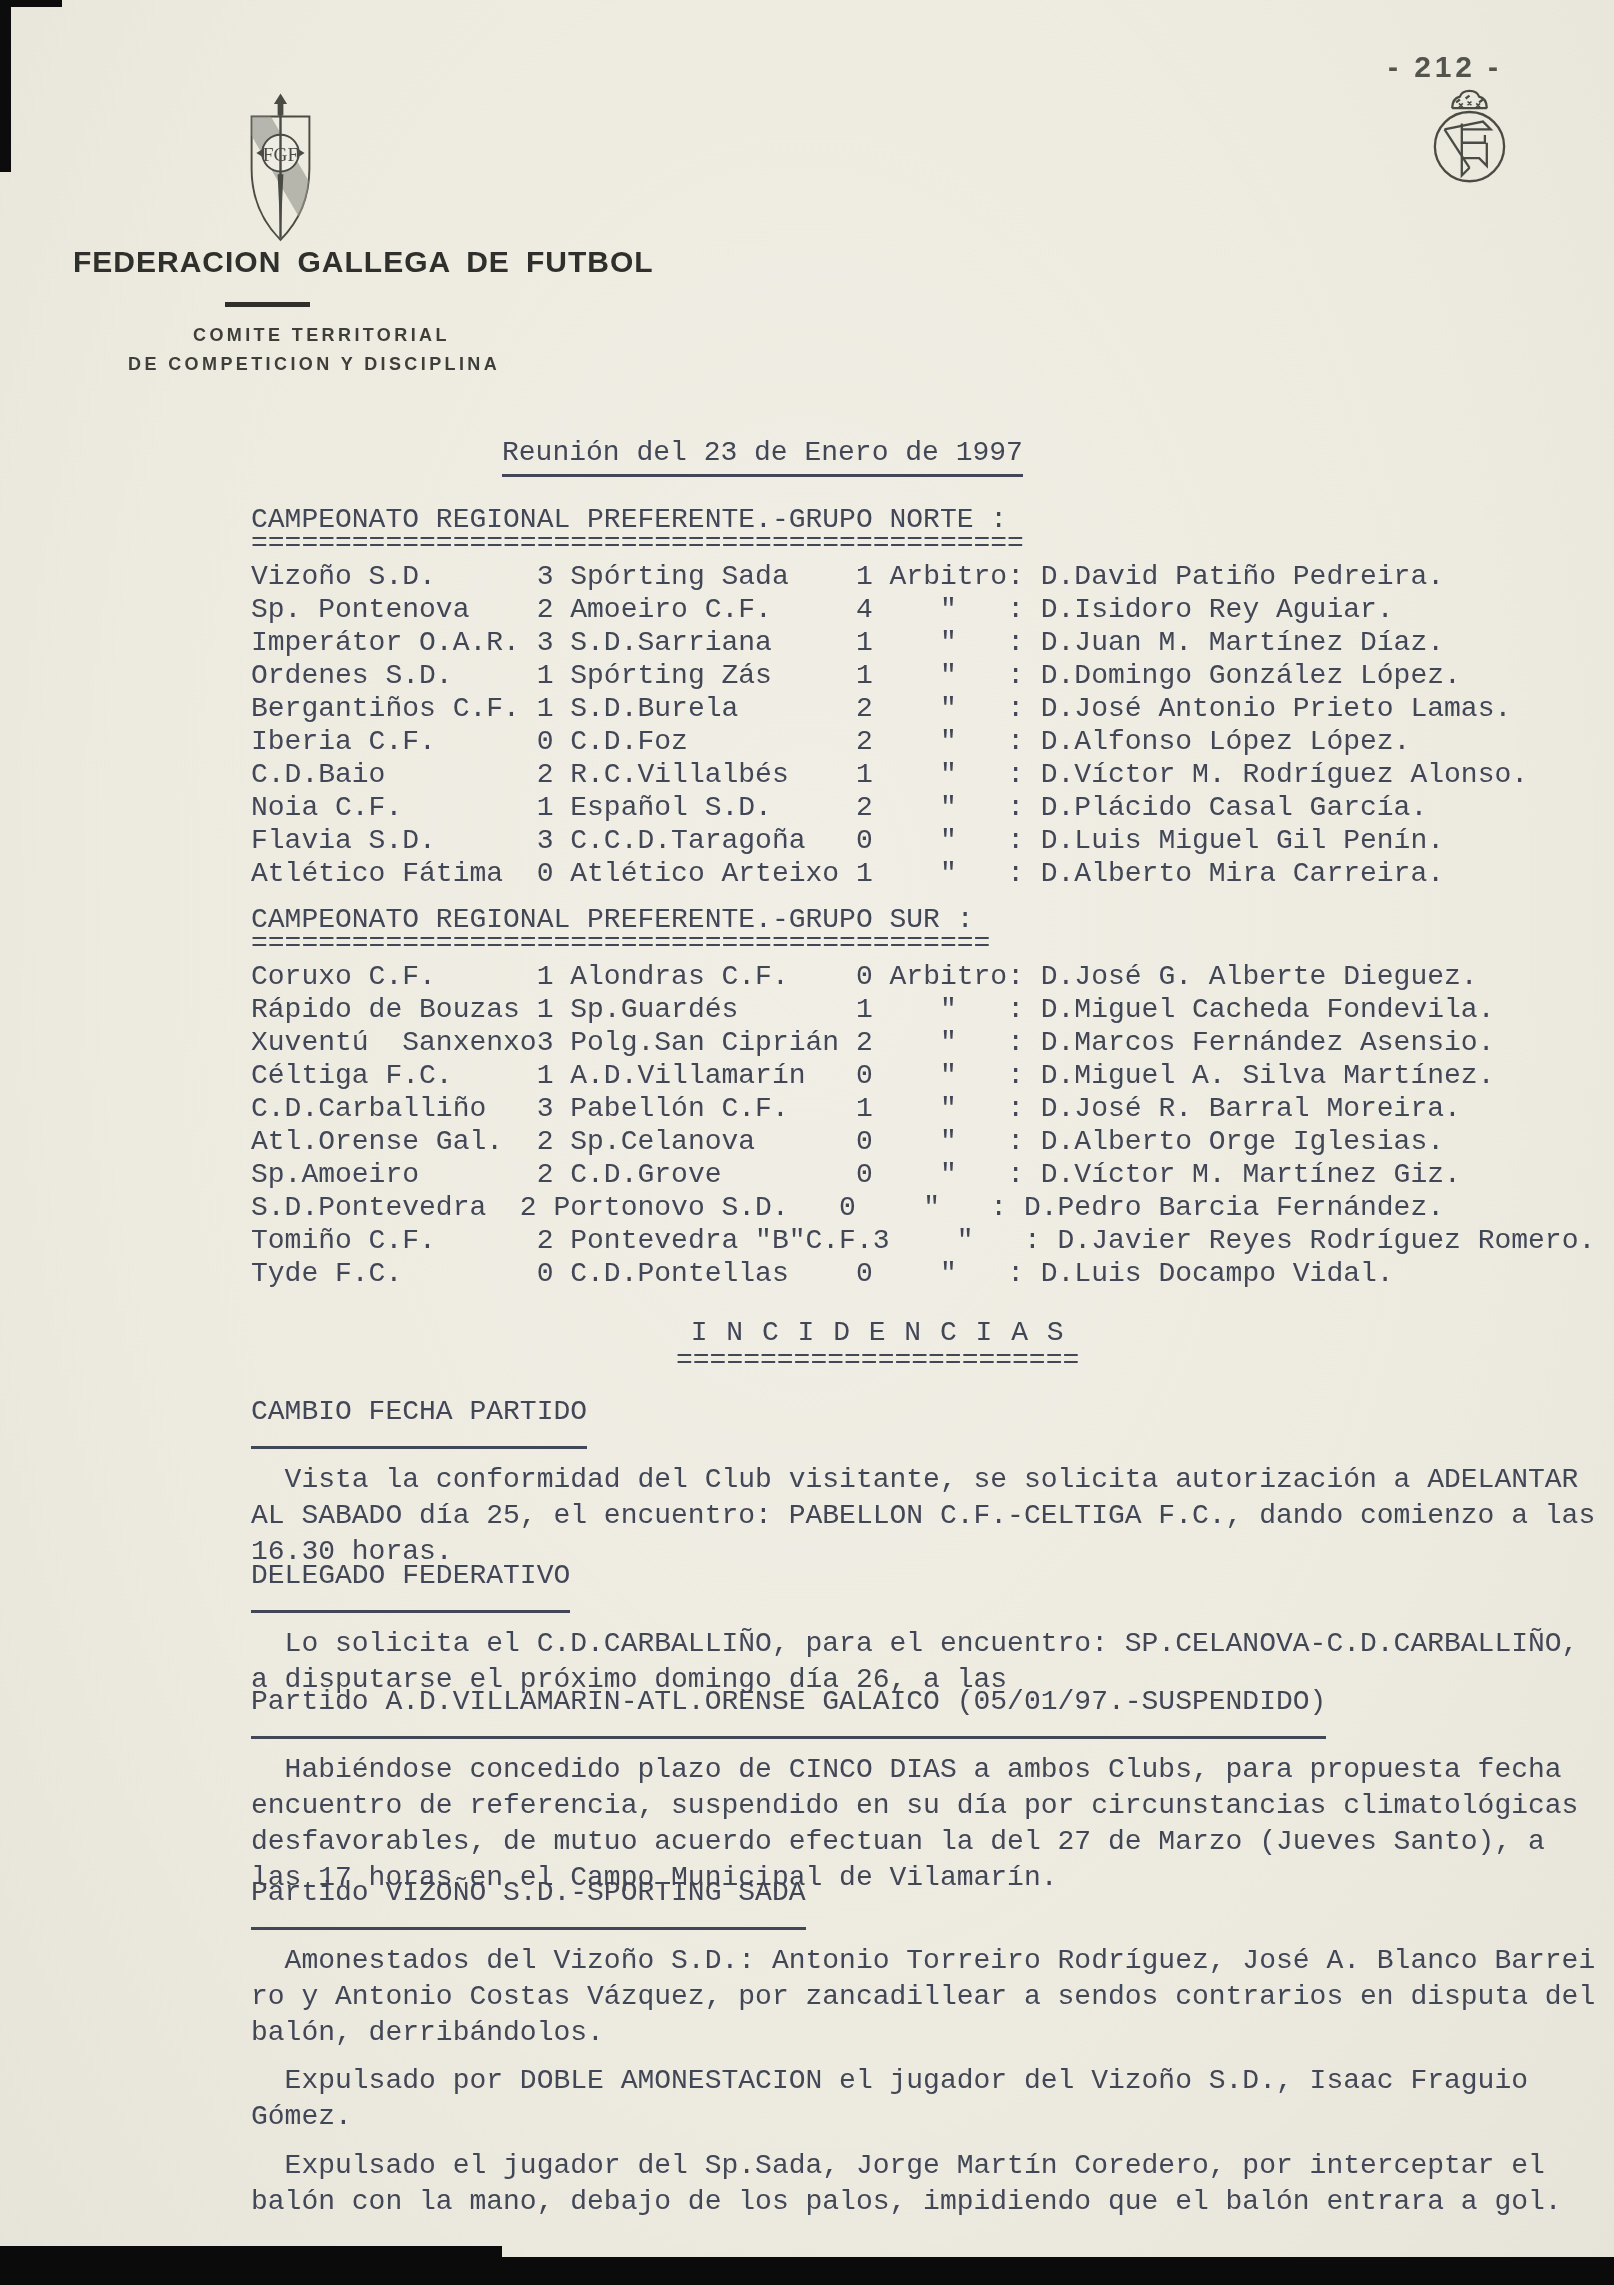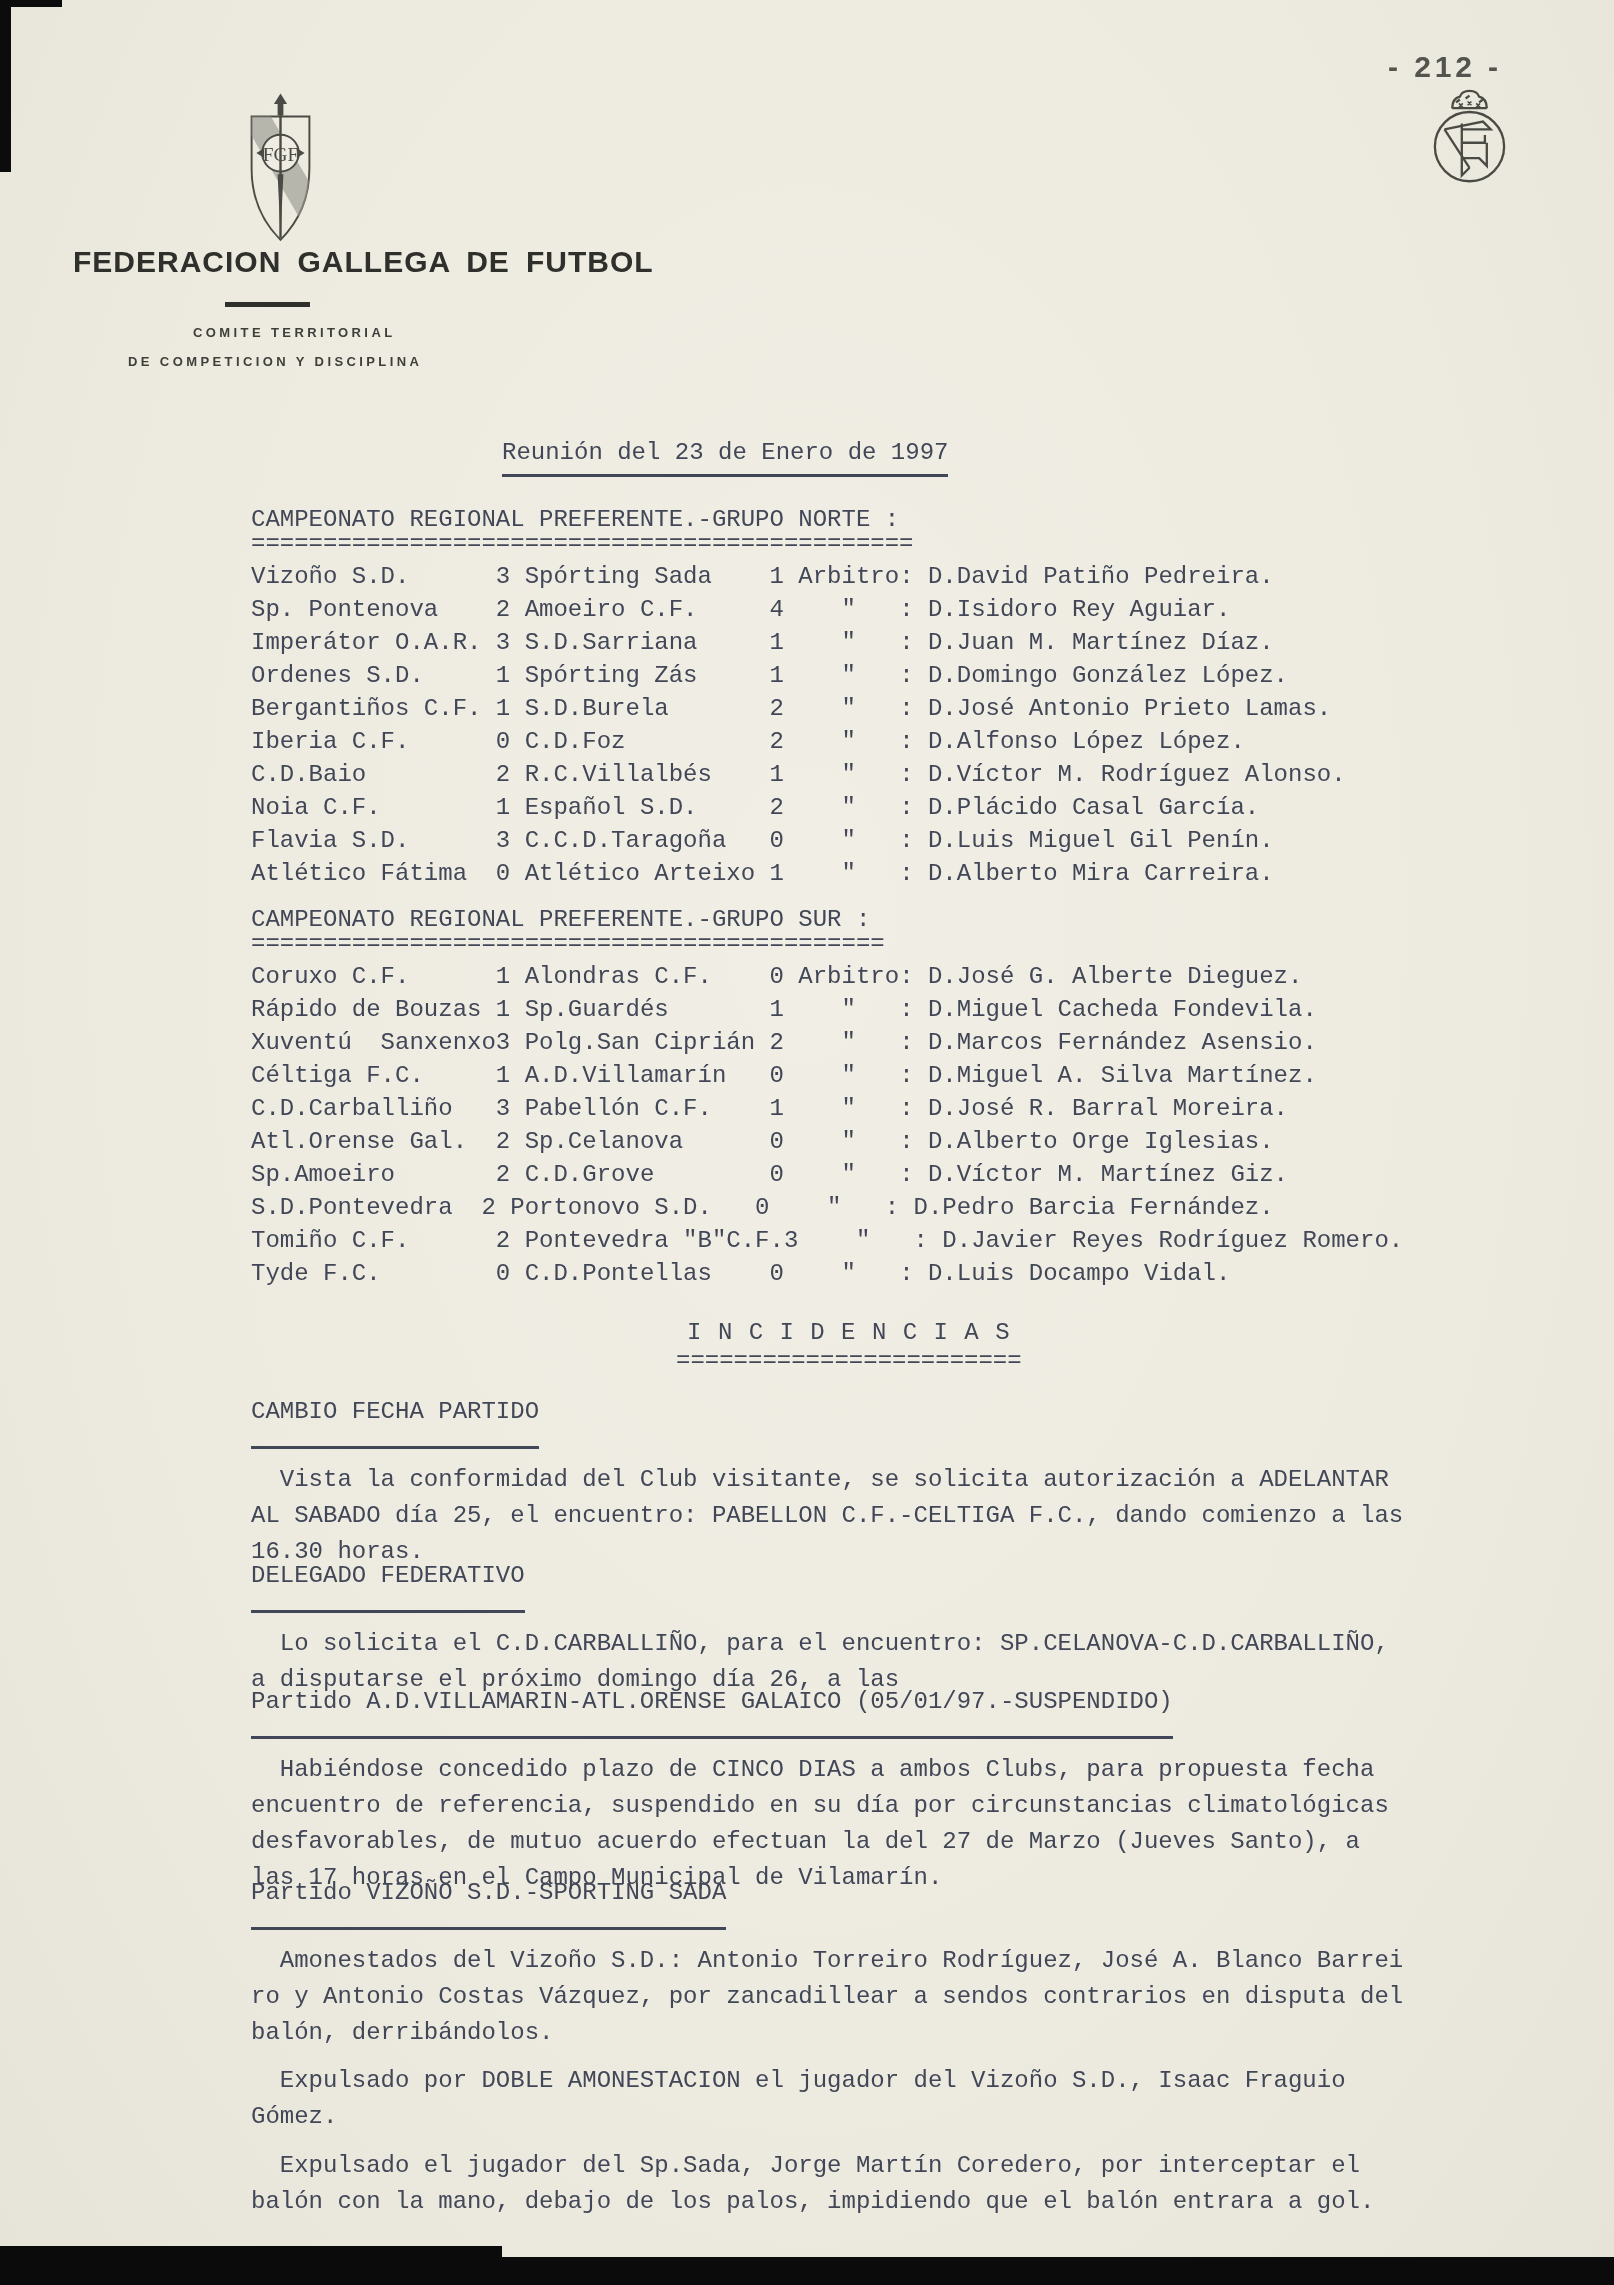--- a/index.html
+++ b/index.html
@@ -23,31 +23,31 @@
     font-weight:bold;font-size:30px;letter-spacing:3.9px;color:#53544e;
   }
 
   .brand{
     position:absolute;left:73px;top:245px;
     font-weight:bold;font-size:30px;letter-spacing:1px;word-spacing:6.8px;color:#2f302b;
     white-space:nowrap;
     text-align:right;
   }
   .brand-rule{position:absolute;left:225px;top:302px;width:85px;height:4.8px;background:#2f302b;}
-  .committee{position:absolute;font-weight:bold;font-size:13px;letter-spacing:3.4px;color:#3e3f3a;white-space:nowrap;}
+  .committee{position:absolute;font-weight:bold;font-size:18px;letter-spacing:3.4px;color:#3e3f3a;white-space:nowrap;}
   .committee.l1{left:193px;top:325px;}
   .committee.l2{left:128px;top:354px;}
 
   .logo-left{position:absolute;left:241px;top:93px;}
   .logo-right{position:absolute;left:1423px;top:87px;}
 
   
   .tw{
     font-family:"Liberation Mono","DejaVu Sans Mono",monospace;
-    font-size:24px;color:#424757;
+    font-size:28px;color:#424757;
     white-space:pre;line-height:33px;
   }
   .doc-title{
     position:absolute;left:502px;top:436px;
     border-bottom:3.9px solid #424757;padding-bottom:4.8px;
   }
   .group{position:absolute;left:251px;}
   .group-heading{line-height:27px;}
   .group-rule{line-height:21px;letter-spacing:0;}
   .group-rows{margin-top:5.8px;}

